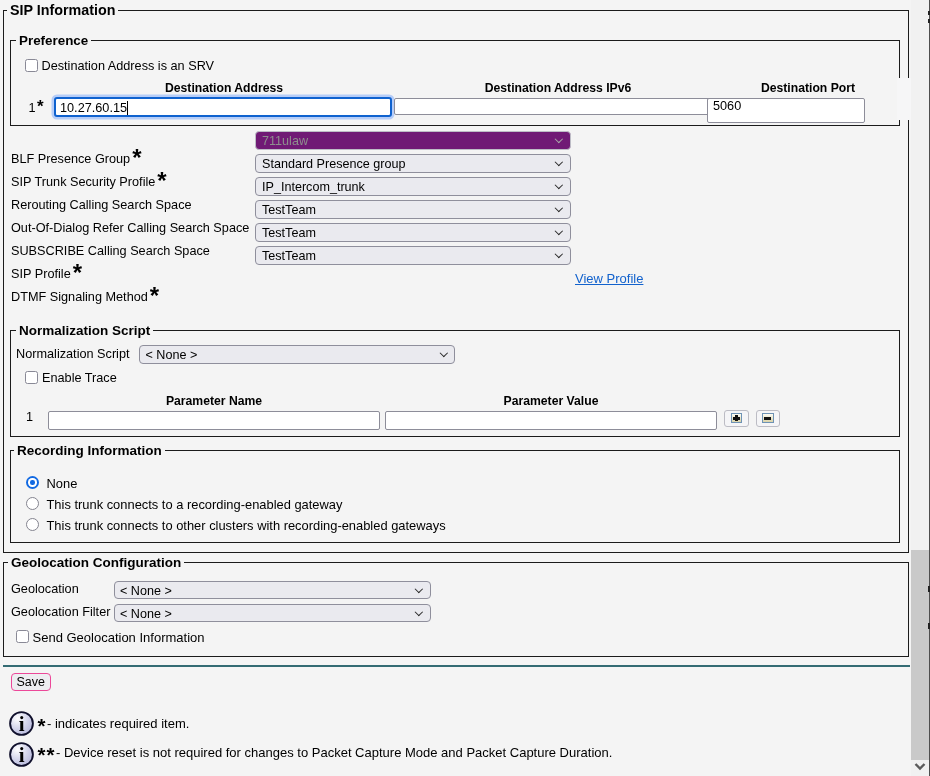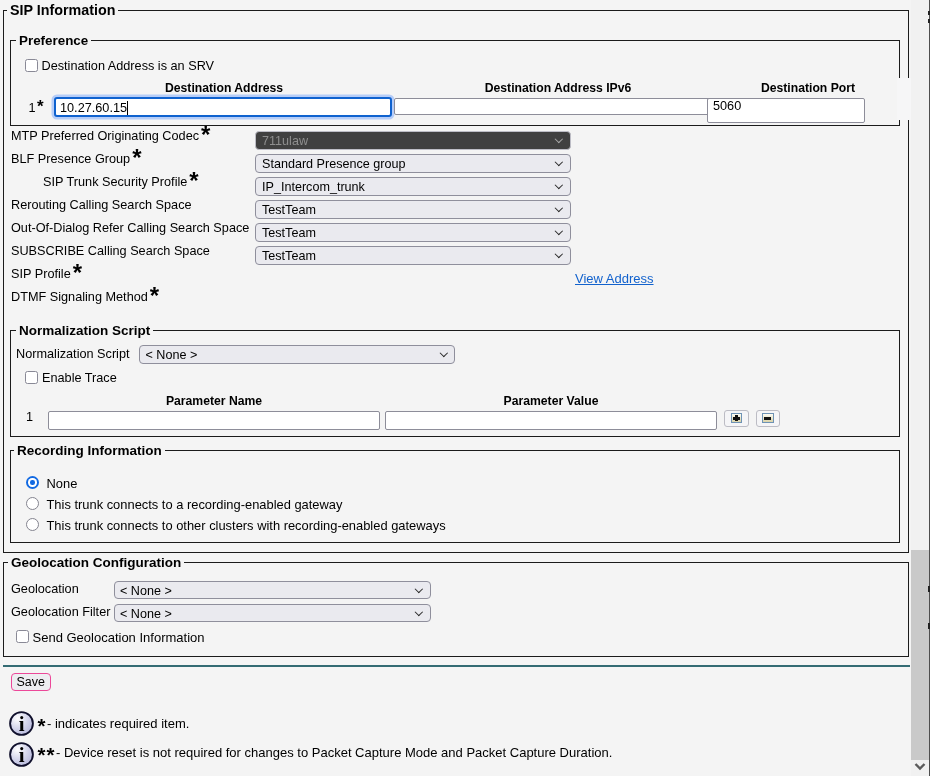--- a/index.html
+++ b/index.html
@@ -5,21 +5,21 @@
 body{width:930px;height:776px;overflow:hidden;background:#f4f4f4;
   font-family:"Liberation Sans",sans-serif;color:#000;}
 #page{position:relative;width:930px;height:776px;}
 .abs{position:absolute;}
 .fs{position:absolute;border:1px solid #1b1b1b;box-sizing:border-box;}
 .legend{position:absolute;background:#f4f4f4;font-weight:bold;font-size:13.5px;line-height:13px;padding:0 3px;white-space:nowrap;}
 .lbl{position:absolute;font-size:12.7px;line-height:15px;white-space:nowrap;}
 .hdr{position:absolute;font-weight:bold;font-size:12.2px;line-height:13px;white-space:nowrap;transform:translateX(-50%);}
 .sel{position:absolute;box-sizing:border-box;height:18.5px;border:1px solid #8f8f9c;border-radius:4px;background:#eaeaef;font-size:12.6px;line-height:18.9px;padding-left:6.5px;white-space:nowrap;overflow:hidden;}
 .sel::after{content:"";position:absolute;right:7.5px;top:4px;width:4.6px;height:4.6px;border-right:1.7px solid #2a2a2a;border-bottom:1.7px solid #2a2a2a;transform:rotate(45deg);}
-.sel.dis{color:#8e8e8e;border-color:#bdbdc6;background:#404040;}
+.sel.dis{color:#8e8e8e;border-color:#bdbdc6;background:#701a75;}
 .sel.dis::after{border-color:#a9a9a9;}
 .inp{position:absolute;box-sizing:border-box;border:1px solid #8d8d99;border-radius:2px;background:#fff;}
 .cb{position:absolute;box-sizing:border-box;width:13px;height:13px;border:1.4px solid #898996;border-radius:2.5px;background:#fff;}
 .radio{position:absolute;box-sizing:border-box;width:13px;height:13px;border:1.7px solid #84848f;border-radius:50%;background:#fff;}
 .radio.on{border:none;background:#1169e2;}
 .radio.on::before{content:"";position:absolute;left:2.3px;top:2.3px;width:8.4px;height:8.4px;border-radius:50%;background:#fff;}
 .radio.on::after{content:"";position:absolute;left:4.3px;top:4.3px;width:4.4px;height:4.4px;border-radius:50%;background:#1169e2;}
 .sup{font-size:24px;line-height:0;position:relative;top:3px;margin-left:2px;font-weight:bold;}
 a.lnk{color:#1262cd;text-decoration:underline;font-size:13px;}
 </style></head>
@@ -40,40 +40,39 @@
 <div class="hdr" style="left:224px;top:81.5px;">Destination Address</div>
 <div class="hdr" style="left:558px;top:81.5px;">Destination Address IPv6</div>
 <div class="hdr" style="left:808px;top:81.5px;">Destination Port</div>
 
 <div class="lbl" style="left:28.5px;top:101px;">1<span style="font-size:17px;line-height:0;position:relative;top:0;margin-left:1.5px;font-weight:bold;">*</span></div>
 
 <div class="abs" style="left:53.5px;top:97px;width:338px;height:20px;box-sizing:border-box;border:2px solid #0f62cf;border-radius:3px;background:#fff;box-shadow:0 0 0 2.5px #b6cdf8;font-size:12.7px;line-height:18px;padding-left:4.5px;">10.27.60.15<span style="display:inline-block;width:1.2px;height:14px;background:#000;vertical-align:-3px;"></span></div>
 <div class="inp" style="left:393.5px;top:98px;width:331.5px;height:17px;"></div>
 <div class="inp" style="left:707px;top:98px;width:157.5px;height:25px;font-size:12.7px;line-height:15px;padding-left:5px;">5060</div>
 
-<div class="lbl" style="left:11px;top:128.5px;">MTP Preferred Originating Codec<span class="sup">*</span></div>
 <div class="sel dis" style="left:254.5px;top:131px;width:316px;">711ulaw</div>
 
 <div class="lbl" style="left:11px;top:151.5px;">BLF Presence Group<span class="sup">*</span></div>
 <div class="sel" style="left:254.5px;top:154px;width:316px;">Standard Presence group</div>
 
-<div class="lbl" style="left:11px;top:174.5px;margin-left:32px;">SIP Trunk Security Profile<span class="sup">*</span></div>
+<div class="lbl" style="left:11px;top:174.5px;">SIP Trunk Security Profile<span class="sup">*</span></div>
 <div class="sel" style="left:254.5px;top:177px;width:316px;">IP_Intercom_trunk</div>
 
 <div class="lbl" style="left:11px;top:197.5px;">Rerouting Calling Search Space</div>
 <div class="sel" style="left:254.5px;top:200px;width:316px;">TestTeam</div>
 
 <div class="lbl" style="left:11px;top:220.5px;">Out-Of-Dialog Refer Calling Search Space</div>
 <div class="sel" style="left:254.5px;top:223px;width:316px;">TestTeam</div>
 
 <div class="lbl" style="left:11px;top:243.5px;">SUBSCRIBE Calling Search Space</div>
 <div class="sel" style="left:254.5px;top:246px;width:316px;">TestTeam</div>
 
 <div class="lbl" style="left:11px;top:266.5px;">SIP Profile<span class="sup">*</span></div>
-<a class="lnk abs" style="left:575px;top:271px;">View Address</a>
+<a class="lnk abs" style="left:575px;top:271px;">View Profile</a>
 
 <div class="lbl" style="left:11px;top:289.5px;">DTMF Signaling Method<span class="sup">*</span></div>
 
 <div class="fs" style="left:10px;top:330px;width:889.5px;height:107px;"></div>
 <div class="legend" style="left:16px;top:324px;">Normalization Script</div>
 
 <div class="lbl" style="left:16px;top:347px;">Normalization Script</div>
 <div class="sel" style="left:139px;top:345px;width:316px;padding-left:5.5px;">&lt; None &gt;</div>
 
 <div class="cb" style="left:25px;top:371px;"></div>

